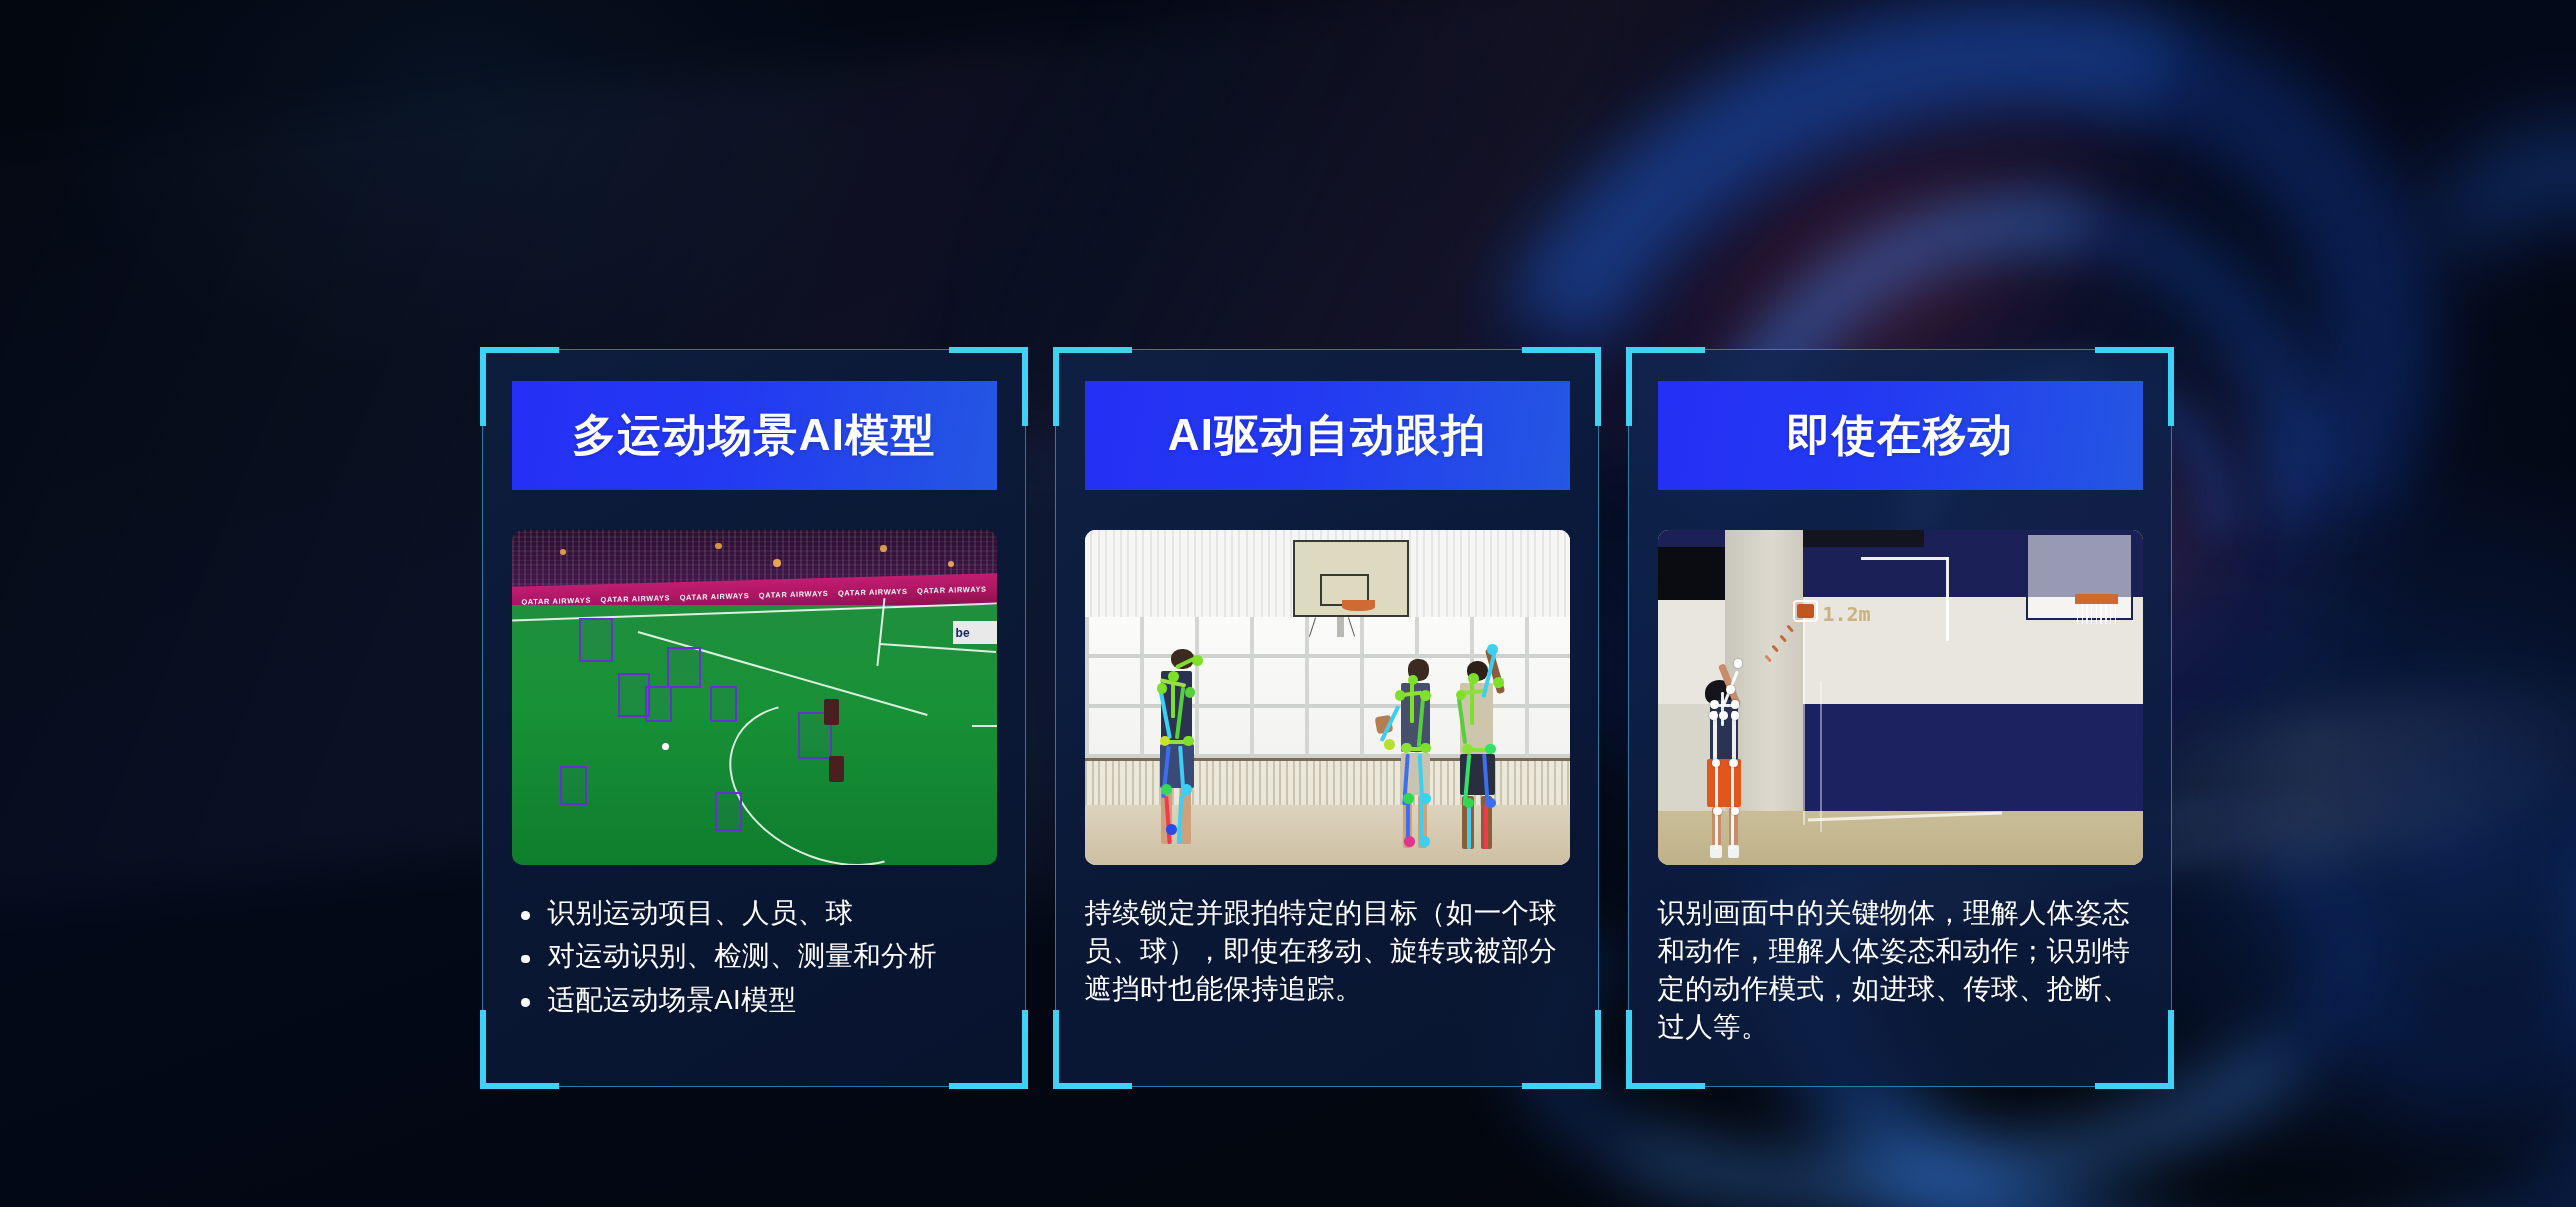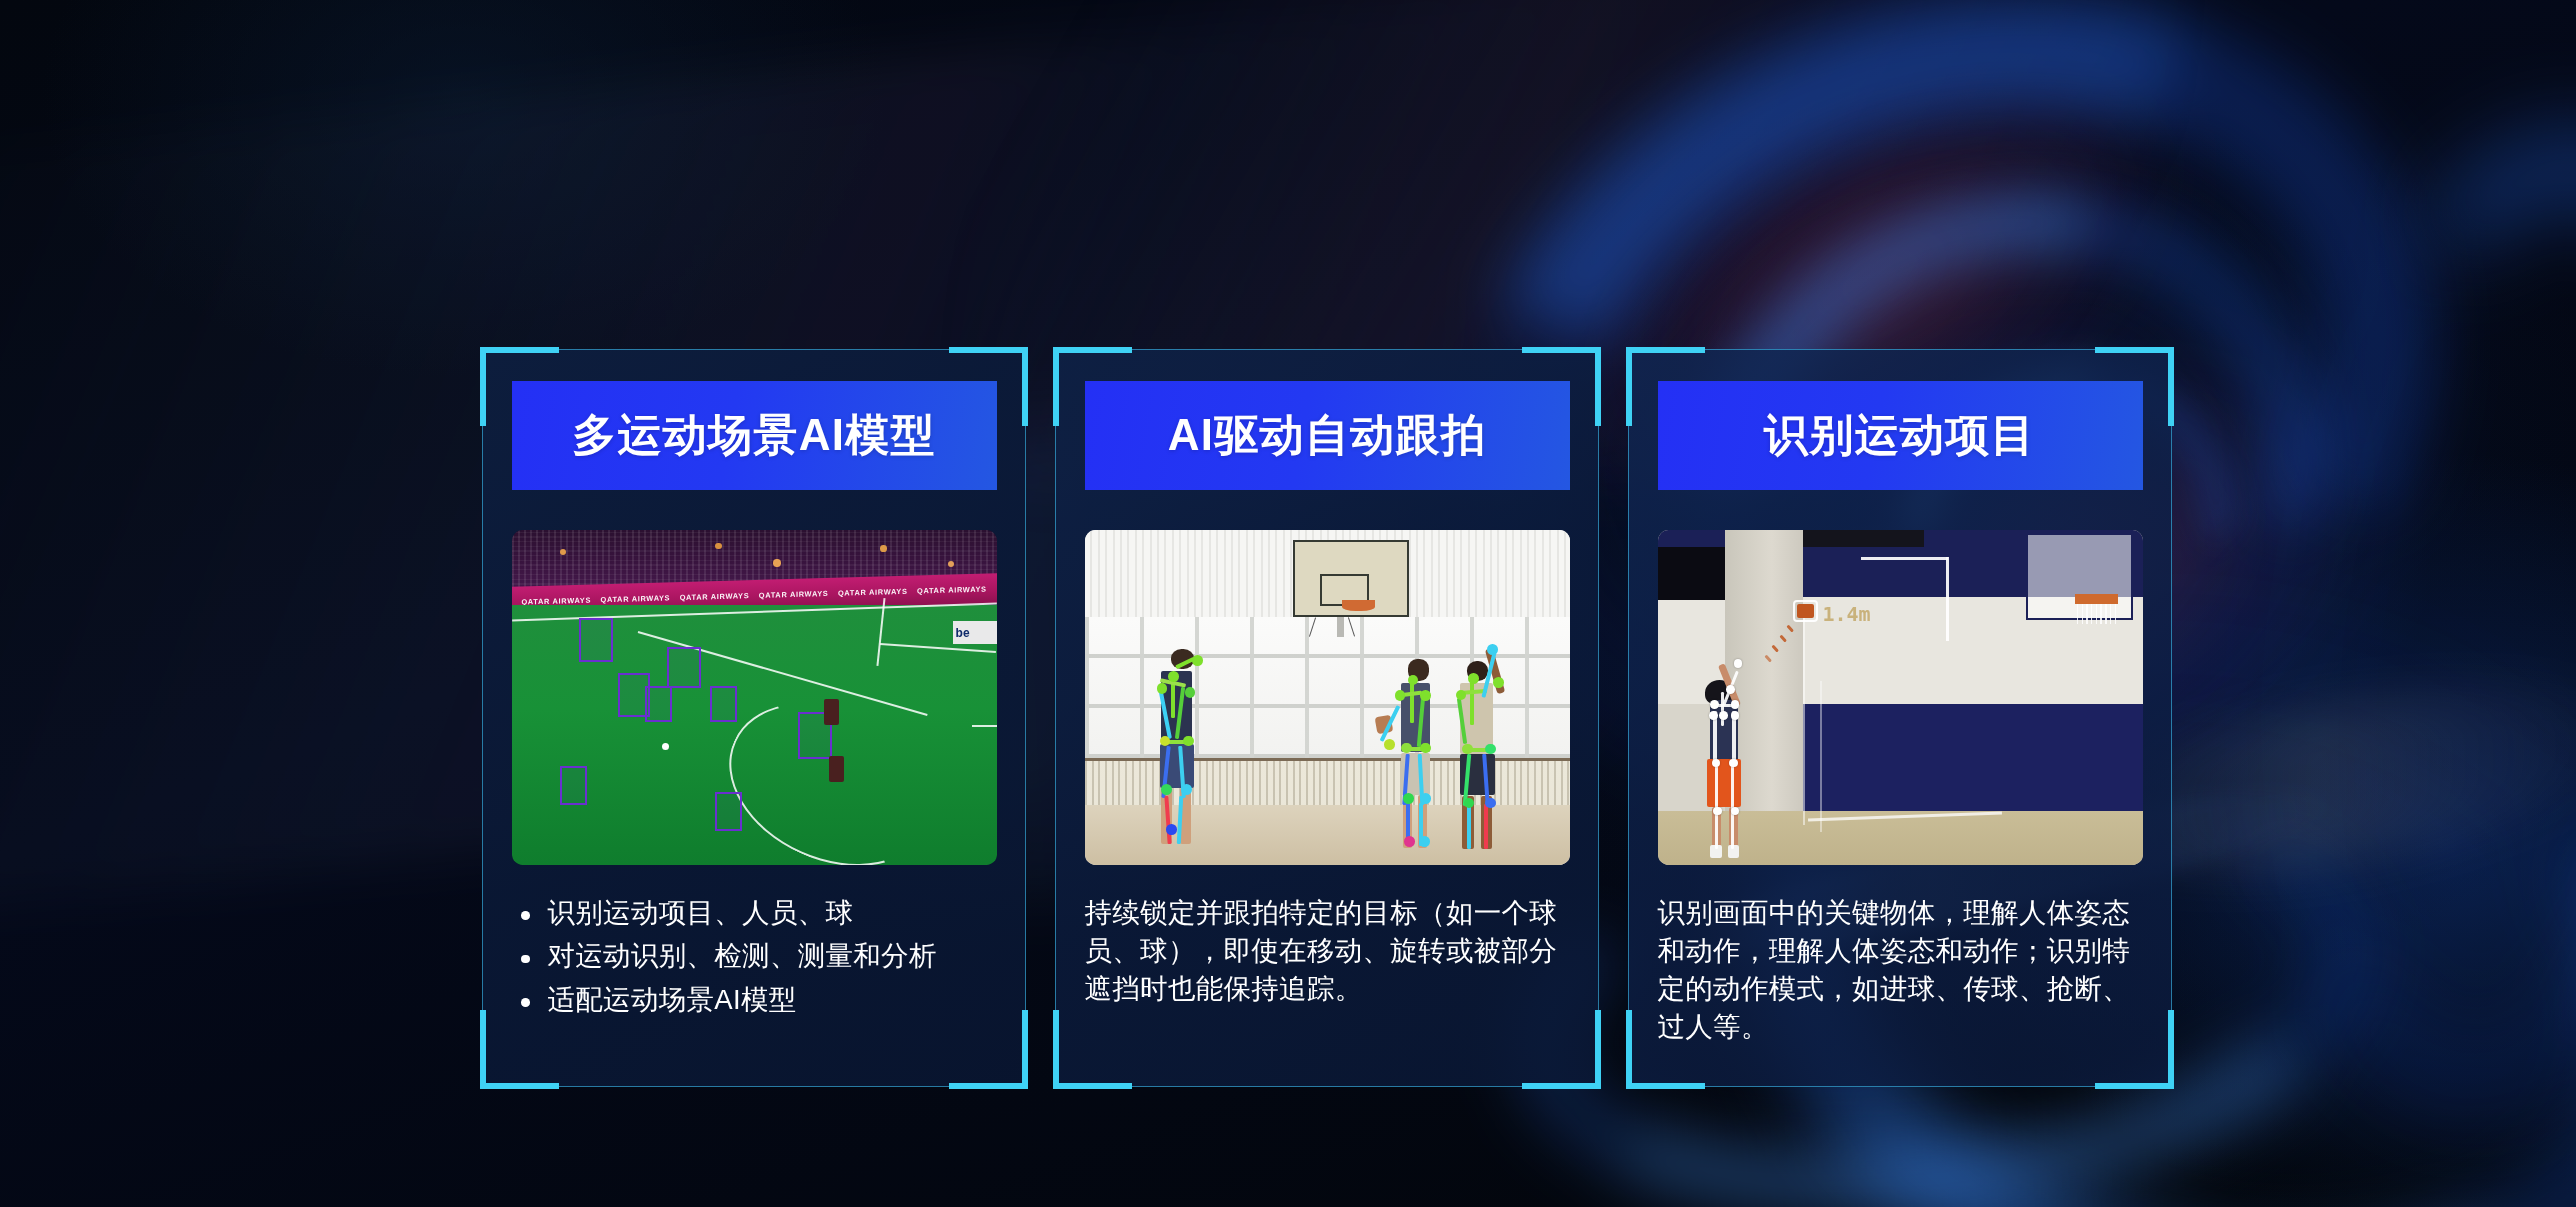--- a/index.html
+++ b/index.html
@@ -630,21 +630,21 @@
         </div>
       <div class="bracket bk-bl">
           <i class="h"></i>
           <i class="v"></i>
         </div>
       <div class="bracket bk-br">
           <i class="h"></i>
           <i class="v"></i>
         </div>
 
-      <div class="card-title">识别运动项目</div>
+      <div class="card-title">即使在移动</div>
 
       <div class="card-media">
         <div class="media-inner">
           <div class="court-bg"></div>
           <div class="court-mid"></div>
           <div class="court-upper"></div>
           <div class="court-black"></div>
           <div class="court-scoreboard"></div>
           <div class="court-pad"></div>
           <div class="court-pillar"></div>
@@ -654,21 +654,21 @@
           <div class="court-net"></div>
           <div style="position:absolute;left:31%;top:85%;width:40%;height:2.7px;background:rgba(255,255,255,.75);transform:rotate(-2deg);"></div>
 
           <div class="measure-line" style="left:42%;top:8%;width:18%;height:3.4px;"></div>
           <div class="measure-line" style="left:59.5%;top:8%;width:3.4px;height:25%;"></div>
           <div class="measure-line" style="left:30%;top:26%;width:2px;height:62%;opacity:.55;"></div>
           <div class="measure-line" style="left:33.5%;top:45%;width:2px;height:45%;opacity:.45;"></div>
           <div class="ball-box" style="left:28%;top:21%;width:5%;height:6.5%;">
               <div class="bb"></div>
             </div>
-          <div class="measure-label" style="left:34%;top:21.5%;">1.4m</div>
+          <div class="measure-label" style="left:34%;top:21.5%;">1.2m</div>
           <div class="trail" style="left:26.5%;top:29%;width:8px;height:3.4px;transform:rotate(48deg);"></div>
           <div class="trail" style="left:25%;top:32%;width:8px;height:3.4px;transform:rotate(48deg);"></div>
           <div class="trail" style="left:23.5%;top:35%;width:8px;height:3.4px;transform:rotate(48deg);"></div>
           <div class="trail" style="left:22%;top:38%;width:8px;height:3.4px;transform:rotate(48deg);opacity:.6;"></div>
 
           <div class="shooter" style="left:7%;top:43%;width:15%;height:55%;">
             <div class="hair" style="left:18%;top:3%;width:40%;height:14%;"></div>
             <div class="torso" style="left:26%;top:14%;width:38%;height:34%;"></div>
             <div class="shorts" style="left:22%;top:46%;width:46%;height:26%;"></div>
             <div class="limb" style="left:28%;top:72%;width:12%;height:22%;"></div>

